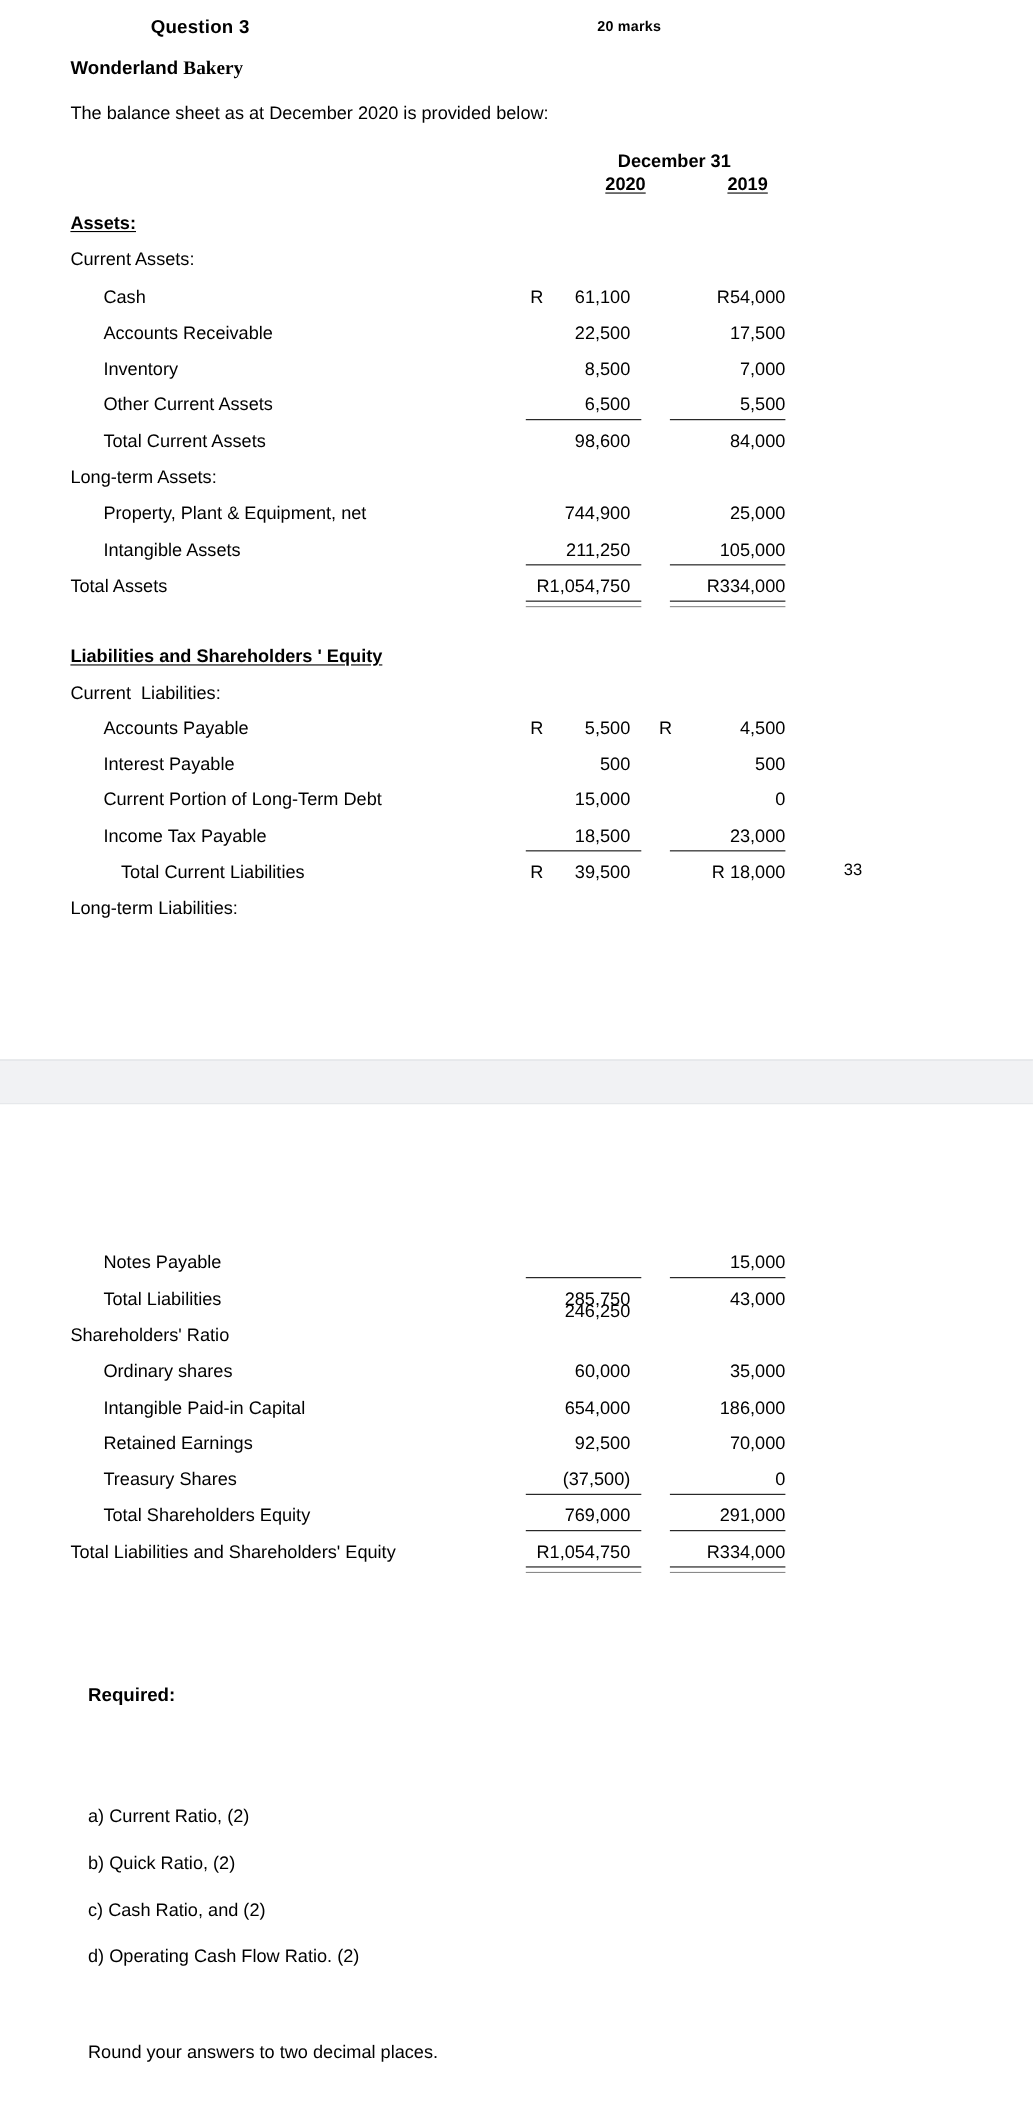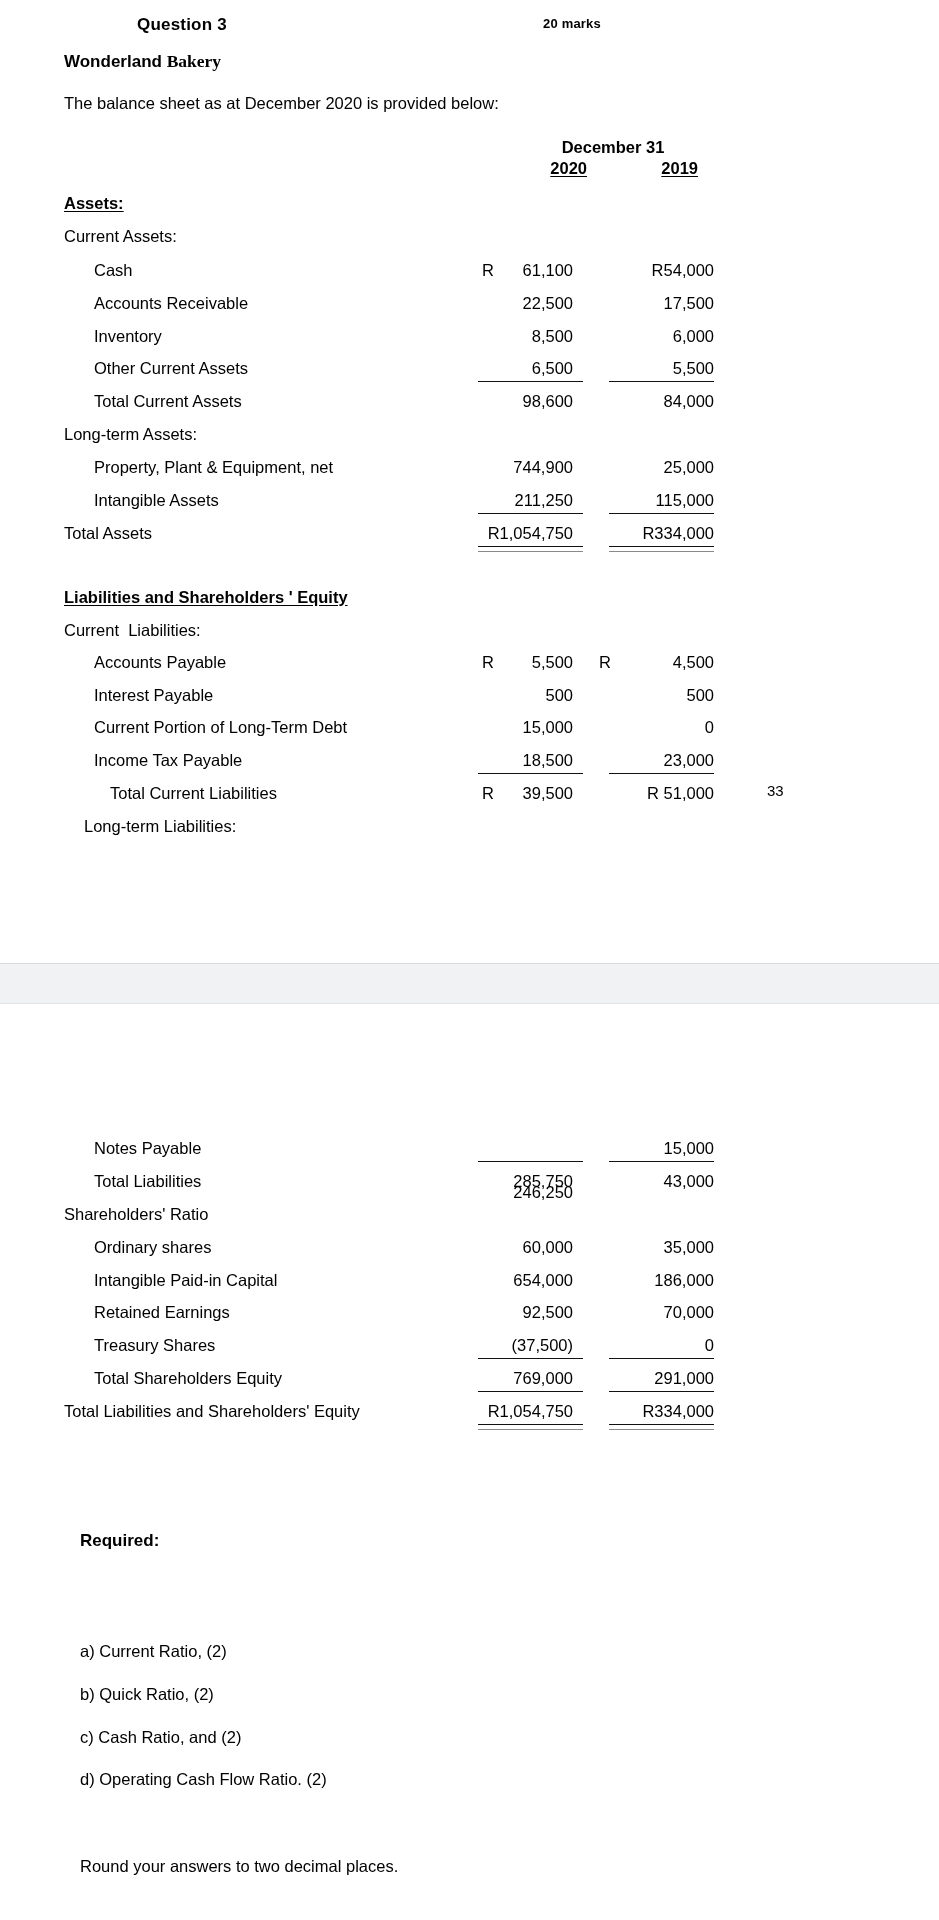--- a/index.html
+++ b/index.html
@@ -114,41 +114,41 @@
     <div class="cur cur2020" style="top:262px;">R</div>
     <div class="num c2020" style="top:262px;">61,100</div>
     <div class="num c2019" style="top:262px;">R54,000</div>
 
     <div class="lbl lvl2" style="top:295px;">Accounts Receivable</div>
     <div class="num c2020" style="top:295px;">22,500</div>
     <div class="num c2019" style="top:295px;">17,500</div>
 
     <div class="lbl lvl2" style="top:328px;">Inventory</div>
     <div class="num c2020" style="top:328px;">8,500</div>
-    <div class="num c2019" style="top:328px;">6,000</div>
+    <div class="num c2019" style="top:328px;">7,000</div>
 
     <div class="lbl lvl2" style="top:360px;">Other Current Assets</div>
     <div class="num c2020" style="top:360px;">6,500</div>
     <div class="num c2019" style="top:360px;">5,500</div>
     <div class="rule rule2020" style="top:381px;"></div>
     <div class="rule rule2019" style="top:381px;"></div>
 
     <div class="lbl lvl2" style="top:393px;">Total Current Assets</div>
     <div class="num c2020" style="top:393px;">98,600</div>
     <div class="num c2019" style="top:393px;">84,000</div>
 
     <div class="lbl lvl1" style="top:426px;">Long-term Assets:</div>
 
     <div class="lbl lvl2" style="top:459px;">Property, Plant &amp; Equipment, net</div>
     <div class="num c2020" style="top:459px;">744,900</div>
     <div class="num c2019" style="top:459px;">25,000</div>
 
     <div class="lbl lvl2" style="top:492px;">Intangible Assets</div>
     <div class="num c2020" style="top:492px;">211,250</div>
-    <div class="num c2019" style="top:492px;">115,000</div>
+    <div class="num c2019" style="top:492px;">105,000</div>
     <div class="rule rule2020" style="top:513px;"></div>
     <div class="rule rule2019" style="top:513px;"></div>
 
     <div class="lbl lvl1" style="top:525px;">Total Assets</div>
     <div class="num c2020" style="top:525px;">R1,054,750</div>
     <div class="num c2019" style="top:525px;">R334,000</div>
     <div class="rule rule2020" style="top:546px;"></div>
     <div class="rule rule2019" style="top:546px;"></div>
     <div class="dblrule rule2020" style="top:551px;"></div>
     <div class="dblrule rule2019" style="top:551px;"></div>
@@ -172,23 +172,23 @@
 
     <div class="lbl lvl2" style="top:752px;">Income Tax Payable</div>
     <div class="num c2020" style="top:752px;">18,500</div>
     <div class="num c2019" style="top:752px;">23,000</div>
     <div class="rule rule2020" style="top:773px;"></div>
     <div class="rule rule2019" style="top:773px;"></div>
 
     <div class="lbl lvl2" style="top:785px;margin-left:16px;">Total Current Liabilities</div>
     <div class="cur cur2020" style="top:785px;">R</div>
     <div class="num c2020" style="top:785px;">39,500</div>
-    <div class="num c2019" style="top:785px;">R 51,000</div>
-
-    <div class="lbl lvl1" style="top:818px;margin-left:20px;">Long-term Liabilities:</div>
+    <div class="num c2019" style="top:785px;">R 18,000</div>
+
+    <div class="lbl lvl1" style="top:818px;">Long-term Liabilities:</div>
 
     <div class="t pagenum">33</div>
   </div>
 
   <div class="page-gap"></div>
 
   <div class="page page-two">
 
     <div class="lbl lvl2" style="top:136px;">Notes Payable</div>
     <div class="num c2020" style="top:136px;margin-top:44px;">246,250</div>

